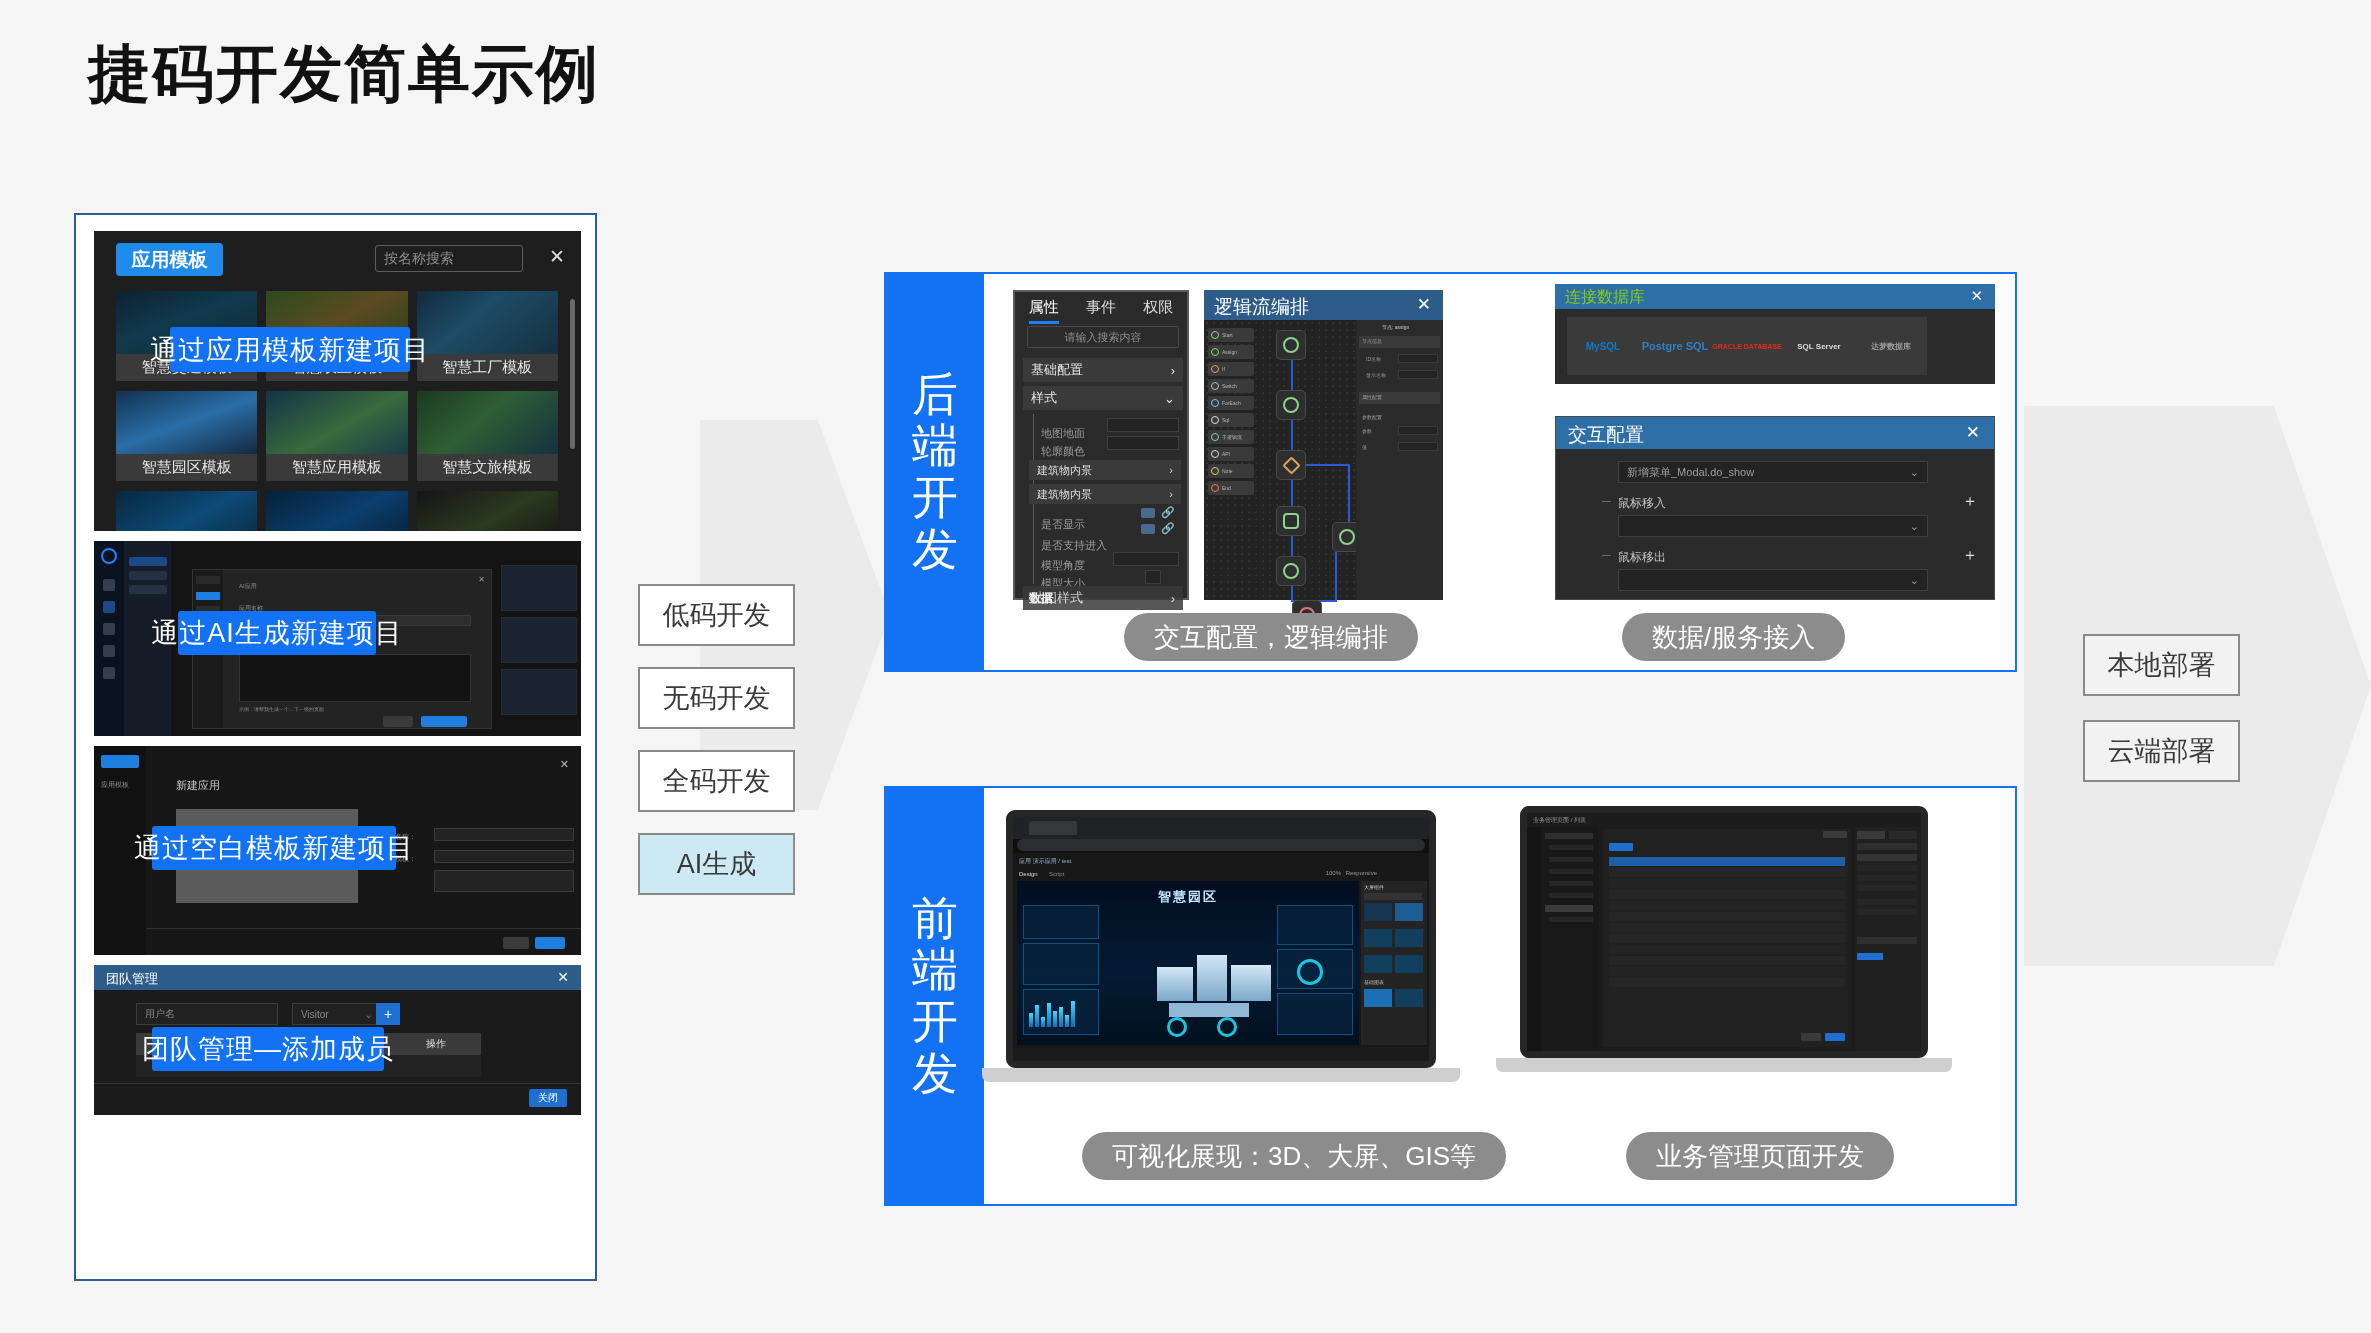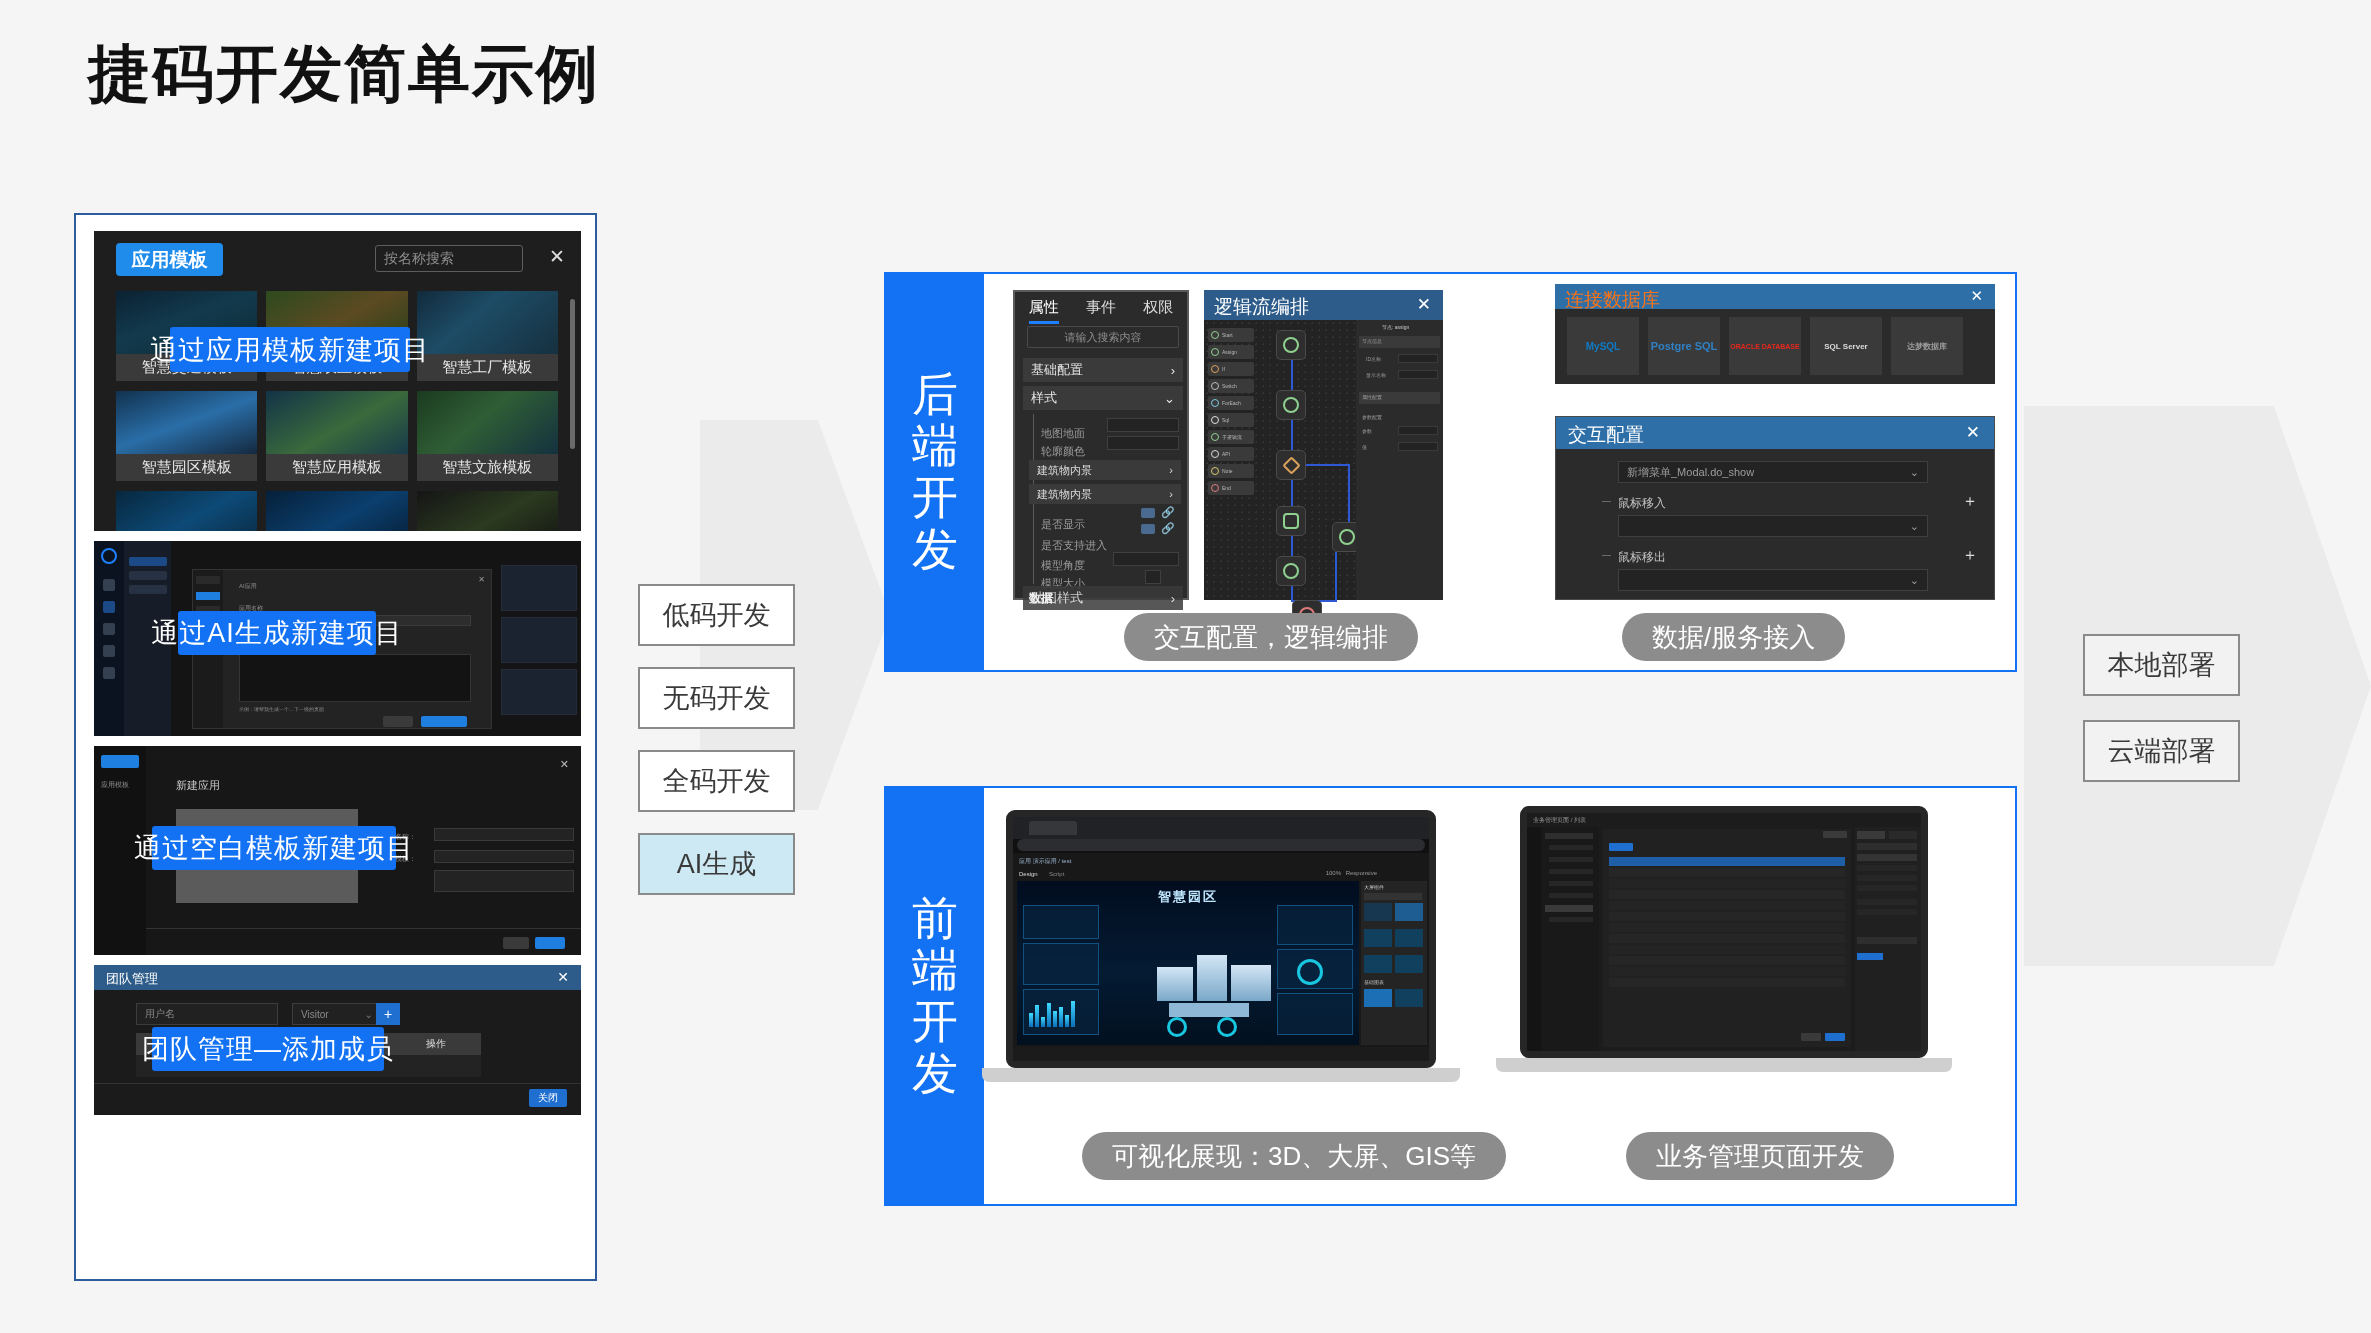--- a/index.html
+++ b/index.html
@@ -186,23 +186,23 @@
           display:flex; align-items:center; justify-content:center; }
   .node .glyph { width:16px; height:16px; border-radius:50%; border:2px solid #8fd18f; }
   .edge { position:absolute; background:#2d5ad4; }
   .insp-sec { position:absolute; left:3px; width:81px; height:12px; background:#3a3a3a; }
   .insp-txt { position:absolute; color:#9a9a9a; font-size:5px; }
   .insp-in { position:absolute; height:9px; background:#232323; border:1px solid #3a3a3a; }
 
   
   .dbp { position:absolute; left:1555px; top:284px; width:440px; height:100px; background:#2b2b2b; }
   .dbp-bar { position:absolute; left:0; top:0; width:100%; height:25px; background:#2e6fa8; }
-  .dbp-title { position:absolute; left:10px; top:3px; color:#f97316; font-size:19px; }
+  .dbp-title { position:absolute; left:10px; top:3px; color:#84cc16; font-size:16px; }
   .dbp-x { position:absolute; right:12px; top:3px; color:#fff; font-size:15px; font-weight:bold; }
-  .dbp-grid { position:absolute; left:12px; top:33px; display:flex; gap:9px; }
+  .dbp-grid { position:absolute; left:12px; top:33px; display:flex; }
   .dbtile { width:72px; height:58px; background:#3a3a3a;
             display:flex; align-items:center; justify-content:center; flex-direction:column; }
   .dbname { font-size:10px; font-weight:bold; }
 
   
   .ixp { position:absolute; left:1555px; top:416px; width:440px; height:184px; background:#2b2b2b; border:1px solid #4a4a4a; }
   .ixp-bar { position:absolute; left:0; top:0; width:100%; height:32px; background:#2e6fa8; }
   .ixp-title { position:absolute; left:12px; top:5px; color:#fff; font-size:19px; }
   .ixp-x { position:absolute; right:14px; top:5px; color:#fff; font-size:17px; font-weight:bold; }
   .ixp-sel { position:absolute; left:62px; width:310px; height:22px;

